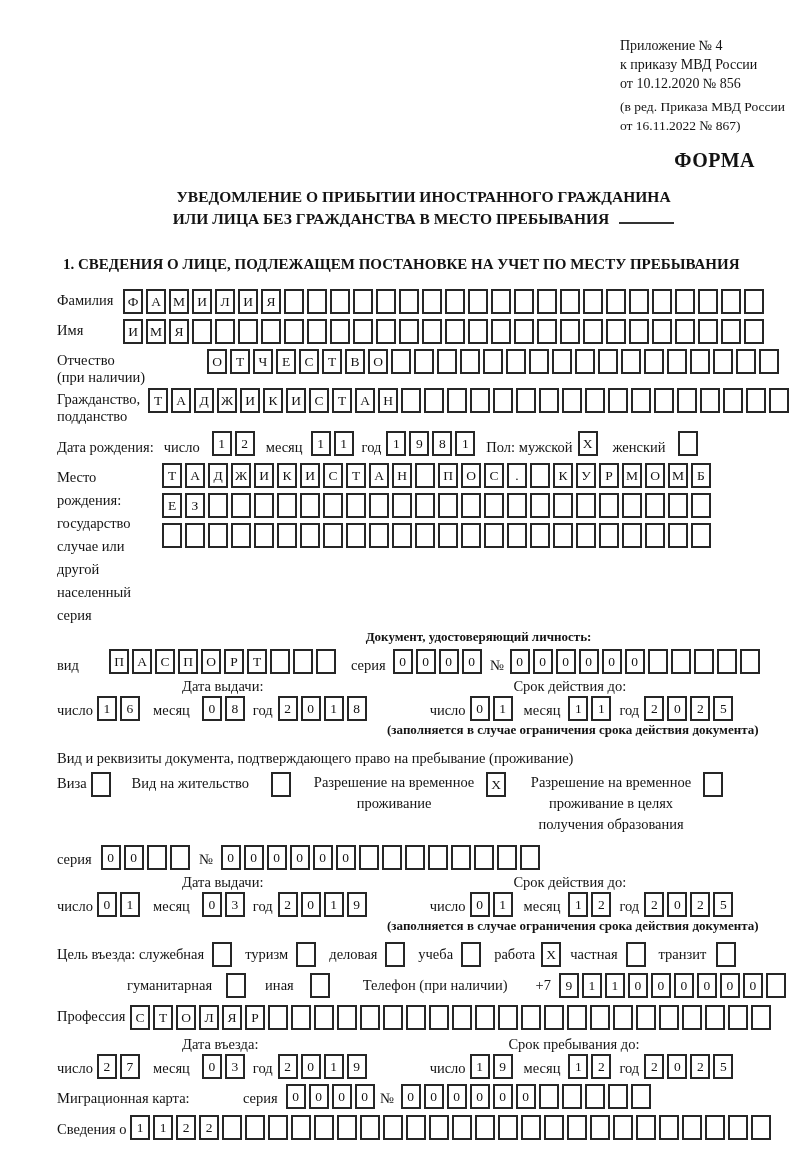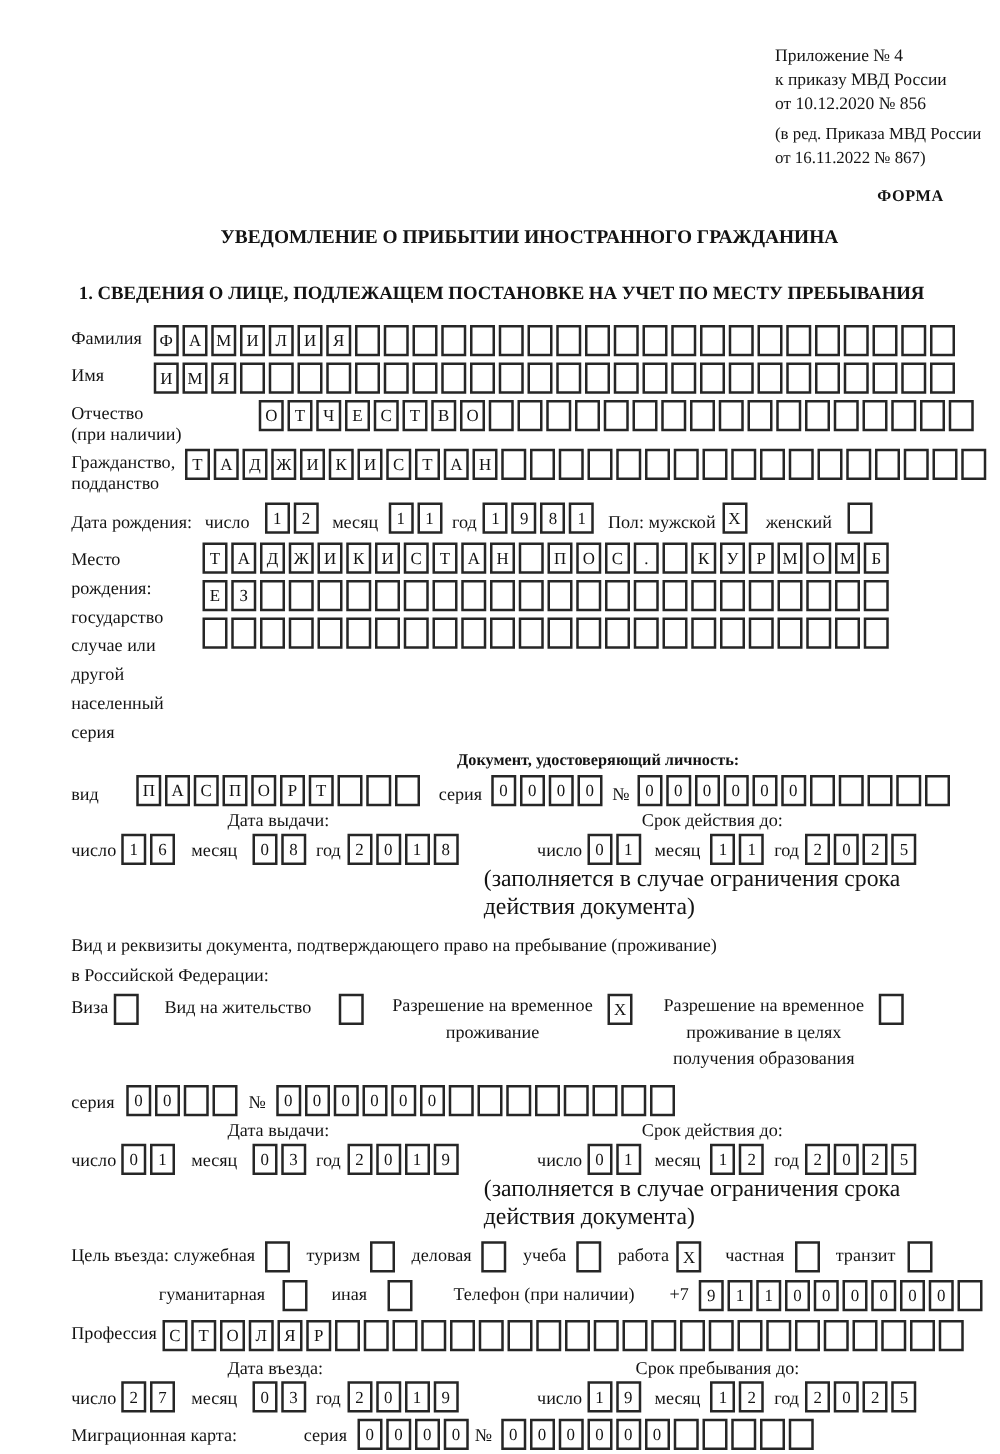--- a/index.html
+++ b/index.html
@@ -9,27 +9,27 @@
   
   .cells{display:inline-flex;flex:0 0 auto;}
   .cell{box-sizing:content-box;width:16px;height:21px;border:2px solid #262626;
         margin-right:3px;display:inline-flex;align-items:center;justify-content:center;
         font-size:13.5px;background:#fff;flex:0 0 auto;}
   .row{display:flex;align-items:flex-start;margin-bottom:5px;}
   .flabel{flex:0 0 auto;padding-top:3px;}
   
   .apx{margin-left:563px;line-height:19px;font-size:14px;}
   .apx2{margin-left:563px;line-height:19px;font-size:13.5px;margin-top:4px;}
-  .forma{text-align:right;padding-right:35px;font-weight:bold;margin-top:14px;font-size:13px;letter-spacing:.5px;}
+  .forma{text-align:right;padding-right:35px;font-weight:bold;margin-top:14px;font-size:20px;letter-spacing:.5px;}
   .title{text-align:center;font-weight:bold;font-size:15.5px;line-height:22px;margin-top:14px;}
   .blank-line{display:inline-block;width:55px;border-bottom:2px solid #333;height:14px;margin-left:10px;}
   .sec{font-weight:bold;font-size:15px;margin:26px 0 16px 6px;}
   .center-b{font-weight:bold;text-align:center;margin:2px 0 4px 110px;font-size:13px;}
   .dl{flex:0 0 auto;padding-top:3px;}
-  .note{font-size:19px;}
+  .note{font-size:13px;font-weight:bold;}
   .dhead{display:flex;font-size:14.5px;margin-bottom:1px;}
   .wraplbl{display:inline-block;text-align:center;line-height:21px;}
   .cbrow{display:flex;align-items:center;}
 </style>
 </head>
 <body>
 
 <div class="page">
 
   <div class="apx">
@@ -38,20 +38,21 @@
     <div>от 10.12.2020 № 856</div>
   </div>
   <div class="apx2">
     <div>(в ред. Приказа МВД России</div>
     <div>от 16.11.2022 № 867)</div>
   </div>
   <div class="forma">ФОРМА</div>
 
   <div class="title">
     <div>УВЕДОМЛЕНИЕ О ПРИБЫТИИ ИНОСТРАННОГО ГРАЖДАНИНА</div>
+    <div><span>ИЛИ ЛИЦА БЕЗ ГРАЖДАНСТВА В МЕСТО ПРЕБЫВАНИЯ</span><span class="blank-line"></span></div>
   </div>
 
   <div class="sec">1. СВЕДЕНИЯ О ЛИЦЕ, ПОДЛЕЖАЩЕМ ПОСТАНОВКЕ НА УЧЕТ ПО МЕСТУ ПРЕБЫВАНИЯ</div>
 
   <div class="row">
     <span class="flabel" style="width:66px">Фамилия</span>
     <span class="cells">
         <span class="cell">Ф</span>
         <span class="cell">А</span>
         <span class="cell">М</span>
@@ -382,21 +383,20 @@
         <span class="cell">2</span>
         <span class="cell">0</span>
         <span class="cell">2</span>
         <span class="cell">5</span>
       </span>
   </div>
   <div class="note" style="margin:0 0 8px 330px">(заполняется в случае ограничения срока действия документа)</div>
 
   <div style="line-height:24px;margin-bottom:2px">
     <div>Вид и реквизиты документа, подтверждающего право на пребывание (проживание)</div>
-    <div>в Российской Федерации:</div>
   </div>
 
   <div class="row" style="margin-bottom:10px">
     <span class="dl">Виза</span>
     <span class="cells" style="margin-left:4px">
         <span class="cell"></span>
       </span>
     <span class="dl" style="margin-left:18px">Вид на жительство</span>
     <span class="cells" style="margin-left:22px">
         <span class="cell"></span>
@@ -494,21 +494,21 @@
         <span class="cell"></span>
       </span>
     <span style="margin-left:10px">учеба</span>
     <span class="cells" style="margin-left:8px">
         <span class="cell"></span>
       </span>
     <span style="margin-left:10px">работа</span>
     <span class="cells" style="margin-left:6px">
         <span class="cell">X</span>
       </span>
-    <span style="margin-left:16px">частная</span>
+    <span style="margin-left:6px">частная</span>
     <span class="cells" style="margin-left:8px">
         <span class="cell"></span>
       </span>
     <span style="margin-left:10px">транзит</span>
     <span class="cells" style="margin-left:10px">
         <span class="cell"></span>
       </span>
   </div>
 
   <div class="row cbrow" style="margin-bottom:7px">

